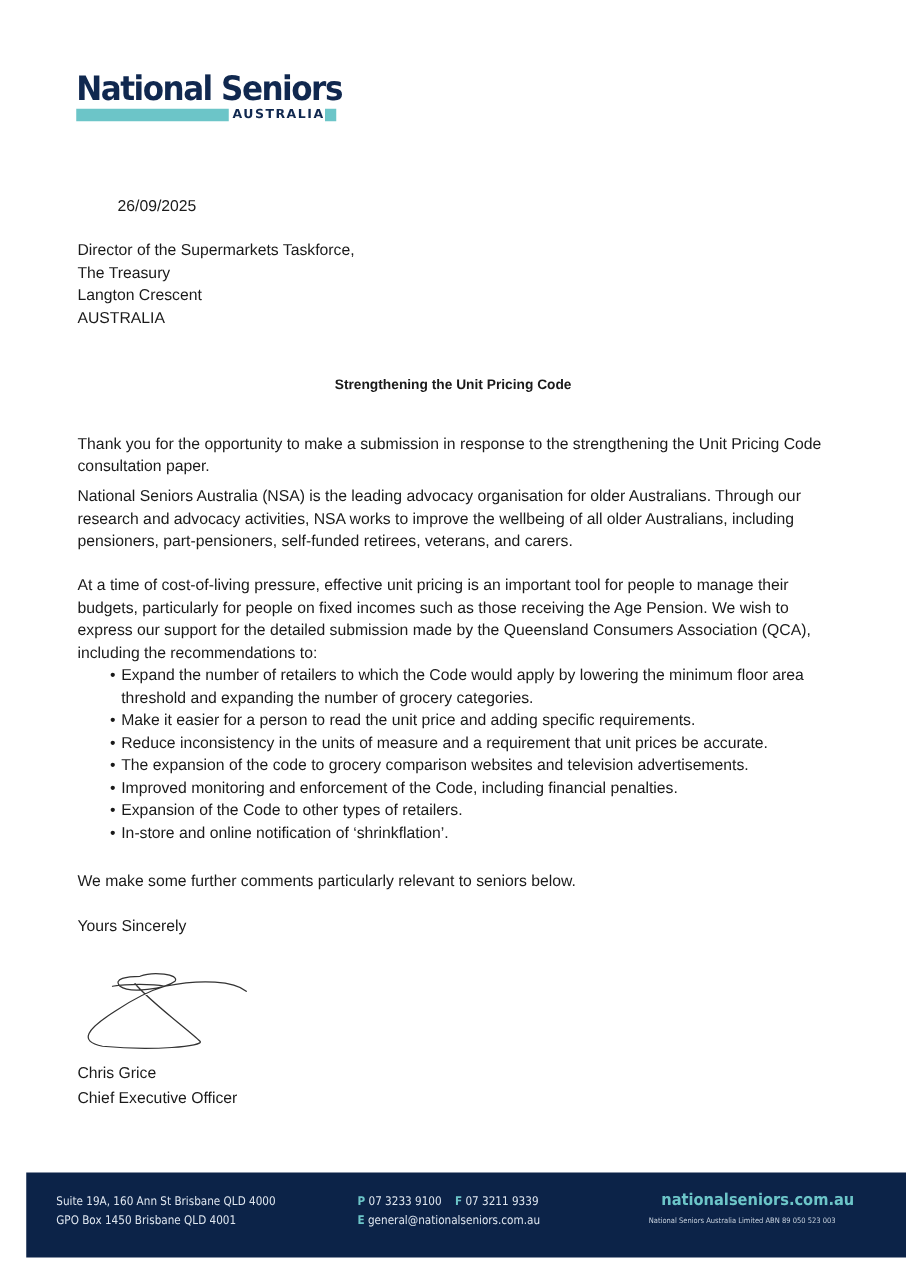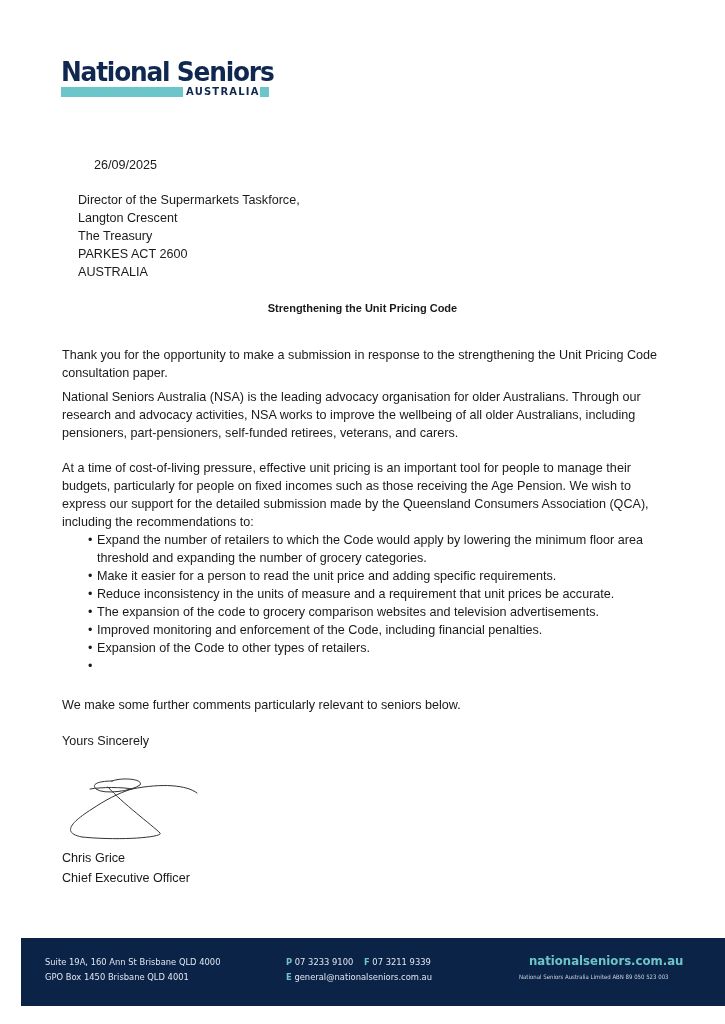--- a/index.html
+++ b/index.html
@@ -10,21 +10,21 @@
                   color: #10284f; letter-spacing: -1.3px; line-height: 28px; white-space: nowrap; transform: scaleX(0.92); transform-origin: left; }
     .logo-bar { position: relative; height: 10px; margin-top: 1px; width: 208px; }
     .logo-bar .bar1 { position: absolute; left: 0; top: 0; width: 122px; height: 10px; background: #6cc5c8; }
     .logo-bar .sub { position: absolute; left: 125px; top: -2px; font-family: "DejaVu Sans", sans-serif; font-weight: bold;
                      font-size: 10px; letter-spacing: 1.2px; color: #10284f; line-height: 13px; }
     .logo-bar .bar2 { position: absolute; right: 0; top: 0; width: 9px; height: 10px; background: #6cc5c8; }
 
     .text { position: absolute; left: 62px; font-family: "Liberation Sans", sans-serif; font-size: 12.6px;
             line-height: 18px; color: #1a1a1a; }
     .date { top: 156px; margin-left: 32px; }
-    .address { top: 191px; margin-left: 16px; }
+    .address { top: 191px; }
     .title { position: absolute; left: 0; width: 725px; top: 299px; text-align: center; font-weight: bold;
              font-size: 11px; line-height: 18px; color: #1a1a1a; }
     .para { width: 605px; }
     .p1 { top: 346px; }
     .p2 { top: 388px; }
     .p3 { top: 459px; }
     ul.recs { position: absolute; left: 62px; top: 531px; width: 610px; margin: 0; padding: 0; list-style: none;
               font-size: 12.6px; line-height: 18px; color: #1a1a1a; }
     ul.recs li { position: relative; padding-left: 35px; }
     ul.recs li .bullet { position: absolute; left: 26px; top: 0; }
@@ -56,40 +56,39 @@
     <div class="bar1"></div>
     <span class="sub">AUSTRALIA</span>
     <div class="bar2"></div>
   </div>
 </div>
 
 <div class="text date">26/09/2025</div>
 
 <div class="text address">
   <div>Director of the Supermarkets Taskforce,</div>
+  <div>The Treasury</div>
   <div>Langton Crescent</div>
-  <div>The Treasury</div>
-  <div>PARKES ACT 2600</div>
   <div>AUSTRALIA</div>
 </div>
 
 <div class="title">Strengthening the Unit Pricing Code</div>
 
 <div class="text para p1">Thank you for the opportunity to make a submission in response to the strengthening the Unit Pricing Code consultation paper.</div>
 <div class="text para p2">National Seniors Australia (NSA) is the leading advocacy organisation for older Australians. Through our research and advocacy activities, NSA works to improve the wellbeing of all older Australians, including pensioners, part-pensioners, self-funded retirees, veterans, and carers.</div>
 <div class="text para p3">At a time of cost-of-living pressure, effective unit pricing is an important tool for people to manage their budgets, particularly for people on fixed incomes such as those receiving the Age Pension.  We wish to express our support for the detailed submission made by the Queensland Consumers Association (QCA), including the recommendations to:</div>
 
 <ul class="recs">
   <li><span class="bullet">•</span><span>Expand the number of retailers to which the Code would apply by lowering the minimum floor area threshold and expanding the number of grocery categories.</span></li>
   <li><span class="bullet">•</span><span>Make it easier for a person to read the unit price and adding specific requirements.</span></li>
   <li><span class="bullet">•</span><span>Reduce inconsistency in the units of measure and a requirement that unit prices be accurate.</span></li>
   <li><span class="bullet">•</span><span>The expansion of the code to grocery comparison websites and television advertisements.</span></li>
   <li><span class="bullet">•</span><span>Improved monitoring and enforcement of the Code, including financial penalties.</span></li>
   <li><span class="bullet">•</span><span>Expansion of the Code to other types of retailers.</span></li>
-  <li><span class="bullet">•</span></li>
+  <li><span class="bullet">•</span><span>In-store and online notification of ‘shrinkflation’.</span></li>
 </ul>
 
 <div class="text para p4">We make some further comments particularly relevant to seniors below.</div>
 <div class="text closing">Yours Sincerely</div>
 
 <svg class="signature" viewBox="0 0 140 70">
   <path d="M50 6 C 40 6, 28 8, 34 14 C 42 20, 70 16, 78 10 C 82 4, 60 2, 50 6 Z M28 14 C 40 12, 60 12, 70 14 M46 12 C 60 28, 90 50, 98 58 C 102 62, 60 66, 20 62 C 0 58, 8 48, 30 34 C 42 26, 56 18, 70 14 C 100 8, 125 10, 135 18" fill="none" stroke="#333" stroke-width="1" stroke-linecap="round"></path>
 </svg>
 
 <div class="text sig-name">Chris Grice</div>

